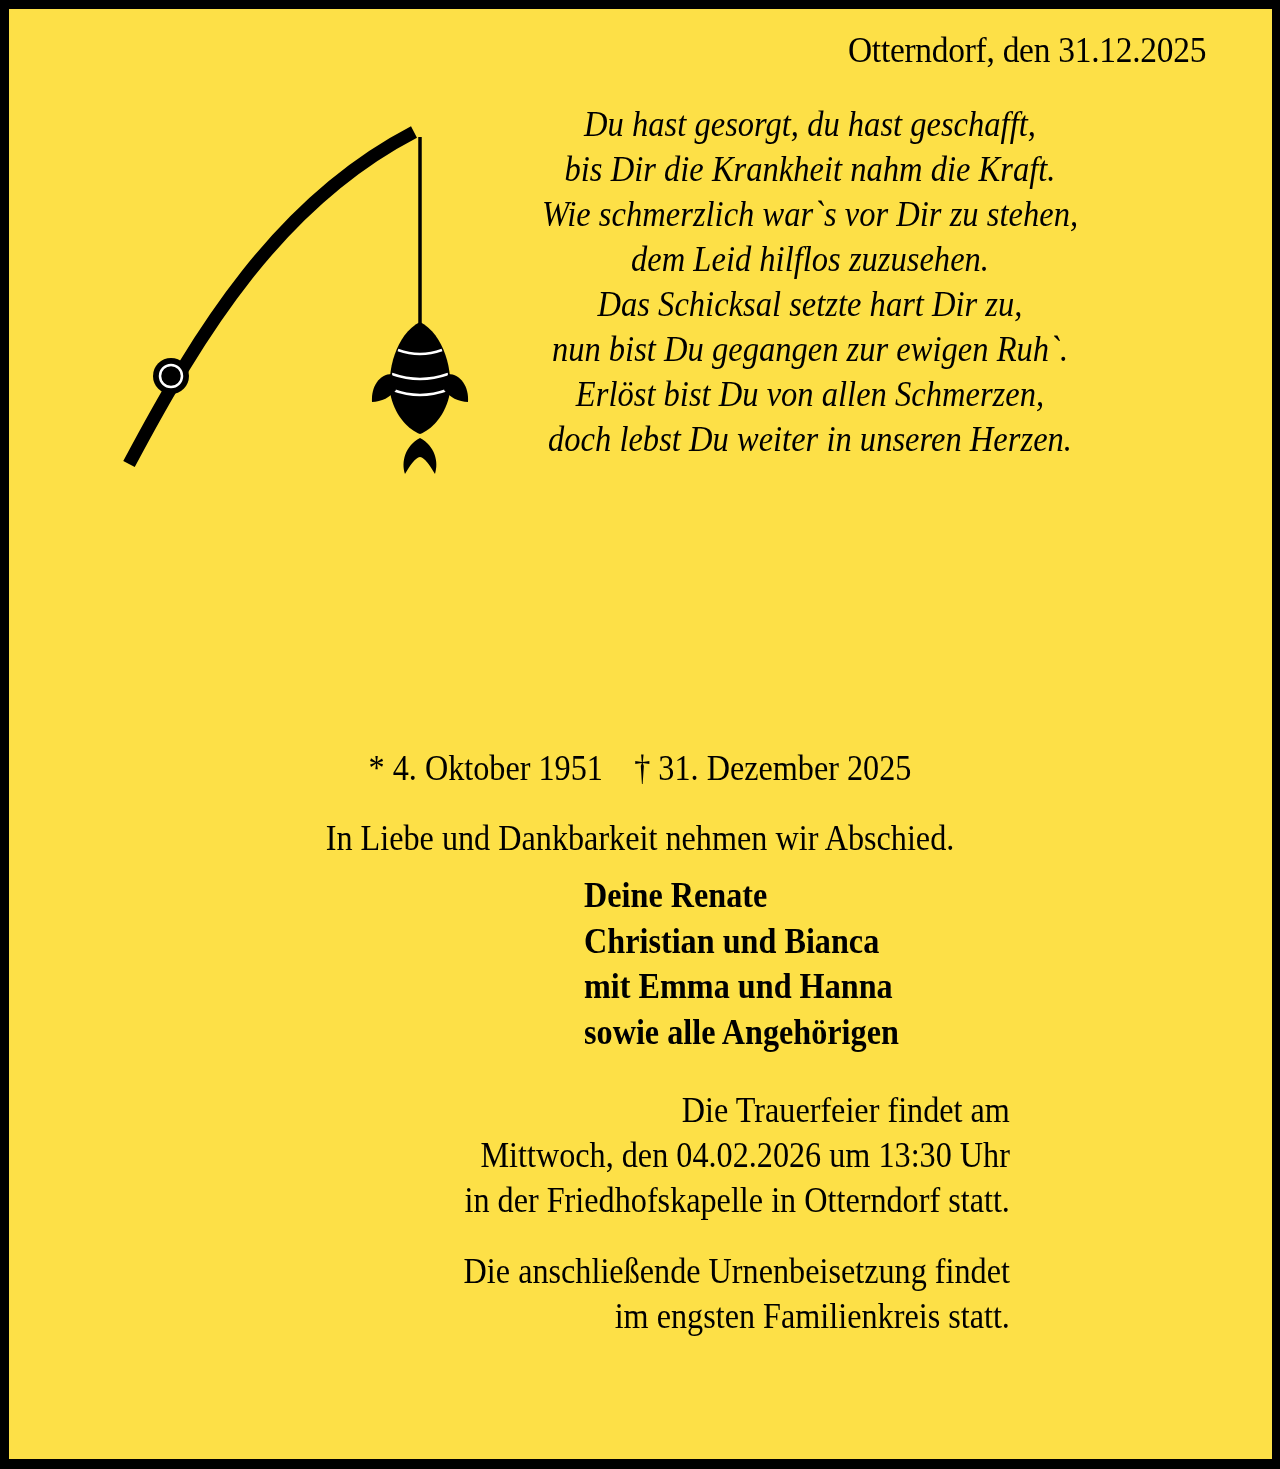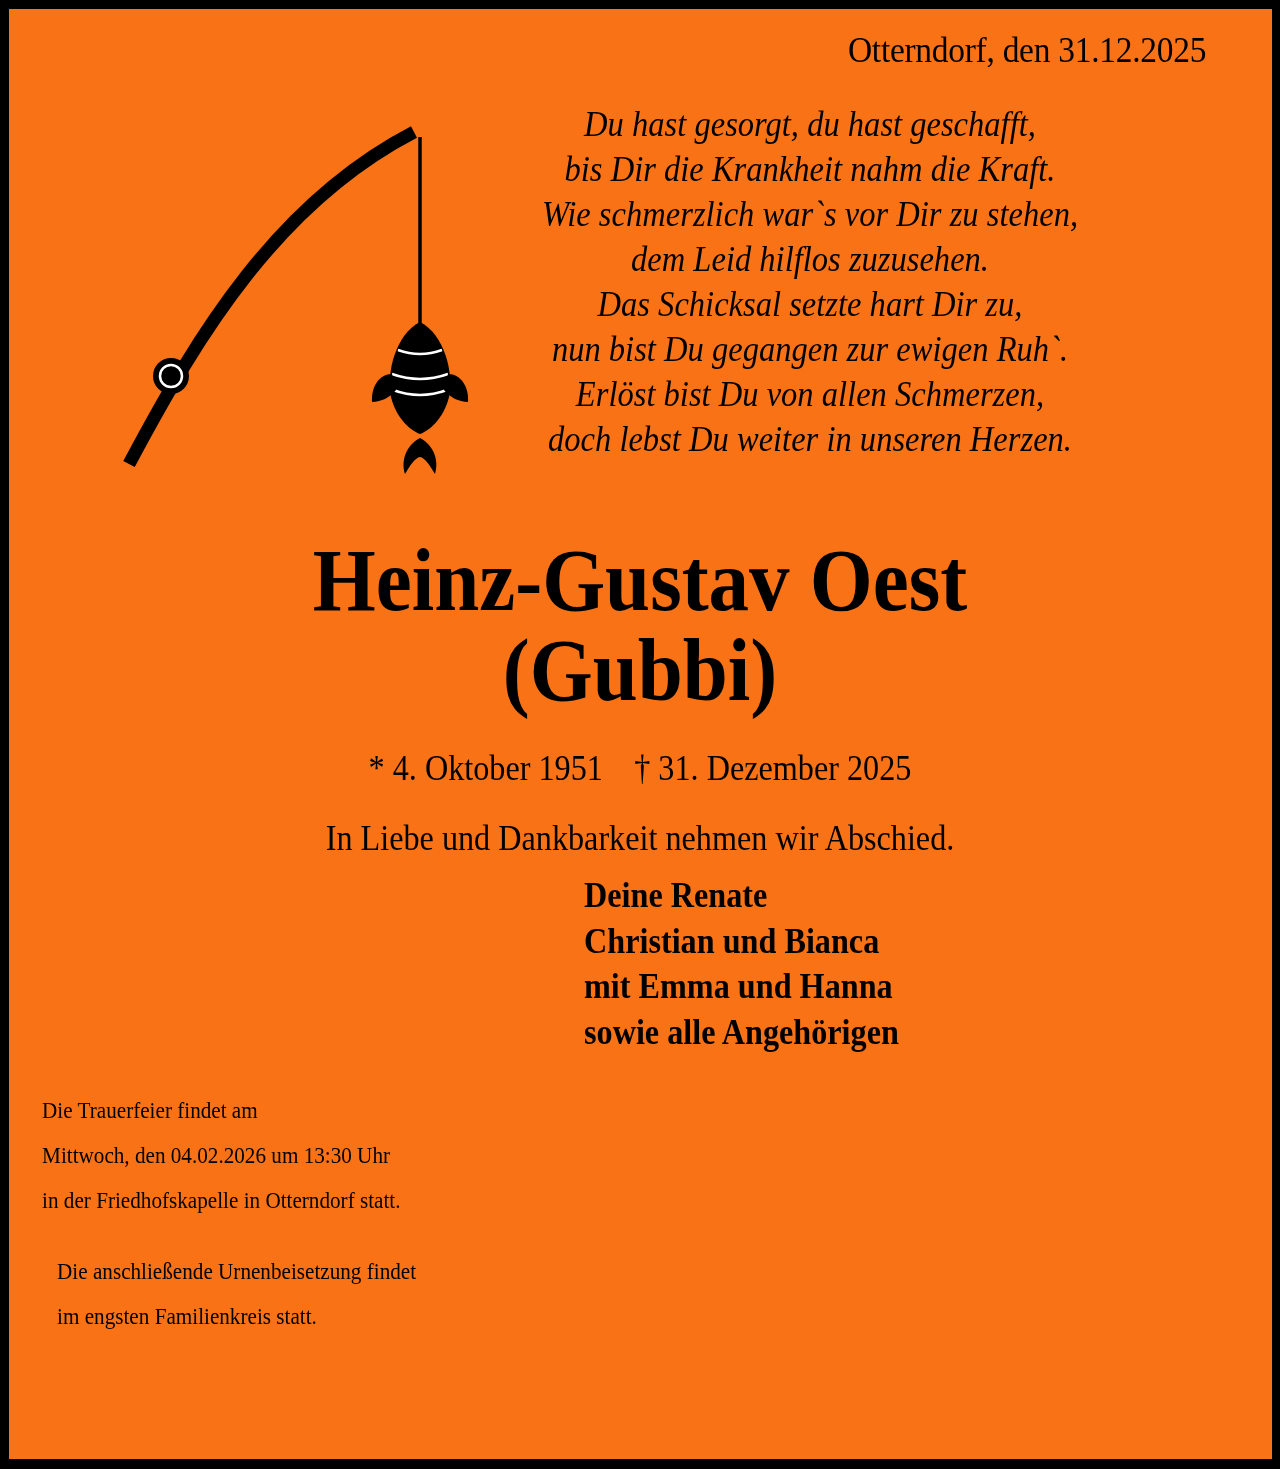--- a/index.html
+++ b/index.html
@@ -8,21 +8,21 @@
       background: #000000;
       font-family: "Liberation Serif", "DejaVu Serif", serif;
       color: #000000;
       position: relative;
       overflow: hidden;
     }
     .sheet {
       position: absolute;
       left: 9px; top: 9px;
       width: 1263px; height: 1450px;
-      background: #f97316;
+      background: #fde047;
     }
     .place-date {
       position: absolute;
       right: 66px; top: 20px;
       font-size: 36px;
       letter-spacing: -0.3px;
       transform: scaleX(0.93);
       transform-origin: right top;
       white-space: nowrap;
     }
@@ -78,27 +78,27 @@
       font-size: 35px;
       line-height: 45.5px;
       transform: scaleX(0.92);
       transform-origin: left top;
     }
     .mourner { display: block; white-space: nowrap; }
     .para {
       position: absolute;
       left: -9px;
       width: 1052px;
-      text-align: left;
-      font-size: 23px;
+      text-align: right;
+      font-size: 35px;
       line-height: 45px;
     }
     .para-line { display: block; white-space: nowrap; transform: scaleX(0.92); }
     .para.ceremony { top: 1079px; }
-    .para.urn { top: 1240px; padding-left: 15px; }
+    .para.urn { top: 1240px; }
     .para.condolence { top: 1357px; }
   </style>
 </head>
 <body>
 
 <div class="sheet">
 
   <div class="place-date">Otterndorf, den 31.12.2025</div>
 
   <svg class="emblem" viewBox="0 0 380 380" xmlns="http://www.w3.org/2000/svg">
@@ -128,24 +128,20 @@
     <span class="poem-line">Du hast gesorgt, du hast geschafft,</span>
     <span class="poem-line">bis Dir die Krankheit nahm die Kraft.</span>
     <span class="poem-line">Wie schmerzlich war`s vor Dir zu stehen,</span>
     <span class="poem-line">dem Leid hilflos zuzusehen.</span>
     <span class="poem-line">Das Schicksal setzte hart Dir zu,</span>
     <span class="poem-line">nun bist Du gegangen zur ewigen Ruh`.</span>
     <span class="poem-line">Erlöst bist Du von allen Schmerzen,</span>
     <span class="poem-line">doch lebst Du weiter in unseren Herzen.</span>
   </div>
 
-  <div class="name-block">
-    <span class="name-line">Heinz-Gustav Oest</span>
-    <span class="name-line">(Gubbi)</span>
-  </div>
 
   <div class="dates">
     <span>* 4. Oktober 1951</span><span class="sep"></span><span>† 31. Dezember 2025</span>
   </div>
 
   <div class="farewell">In Liebe und Dankbarkeit nehmen wir Abschied.</div>
 
   <div class="mourners">
     <span class="mourner">Deine Renate</span>
     <span class="mourner">Christian und Bianca</span>

